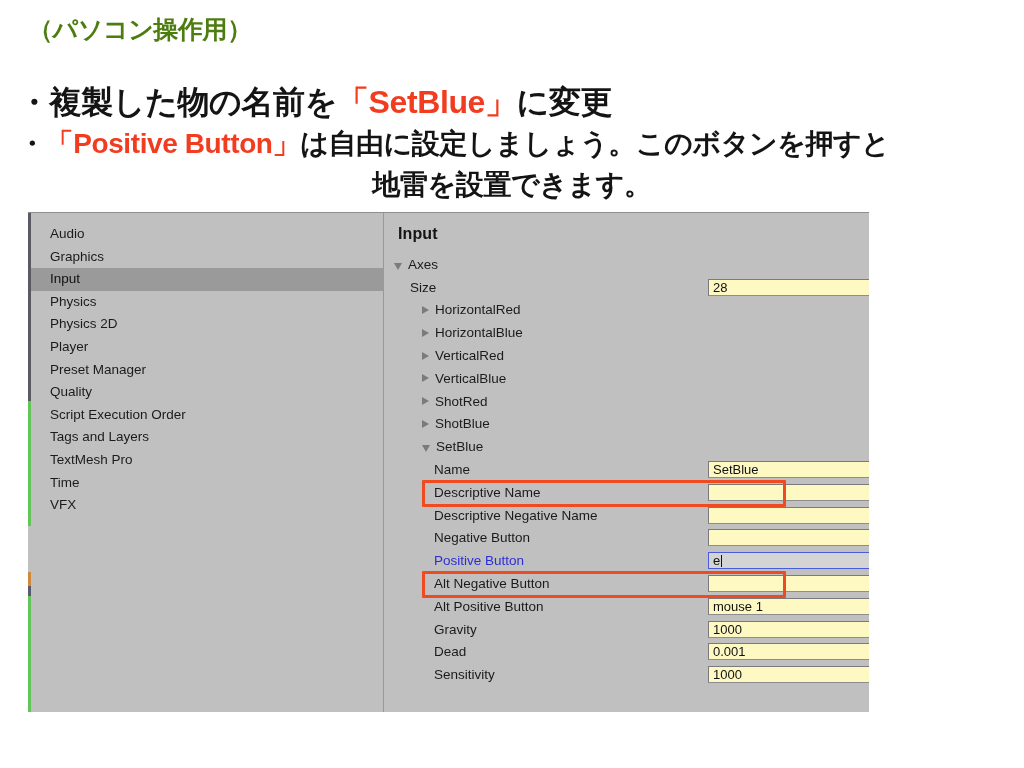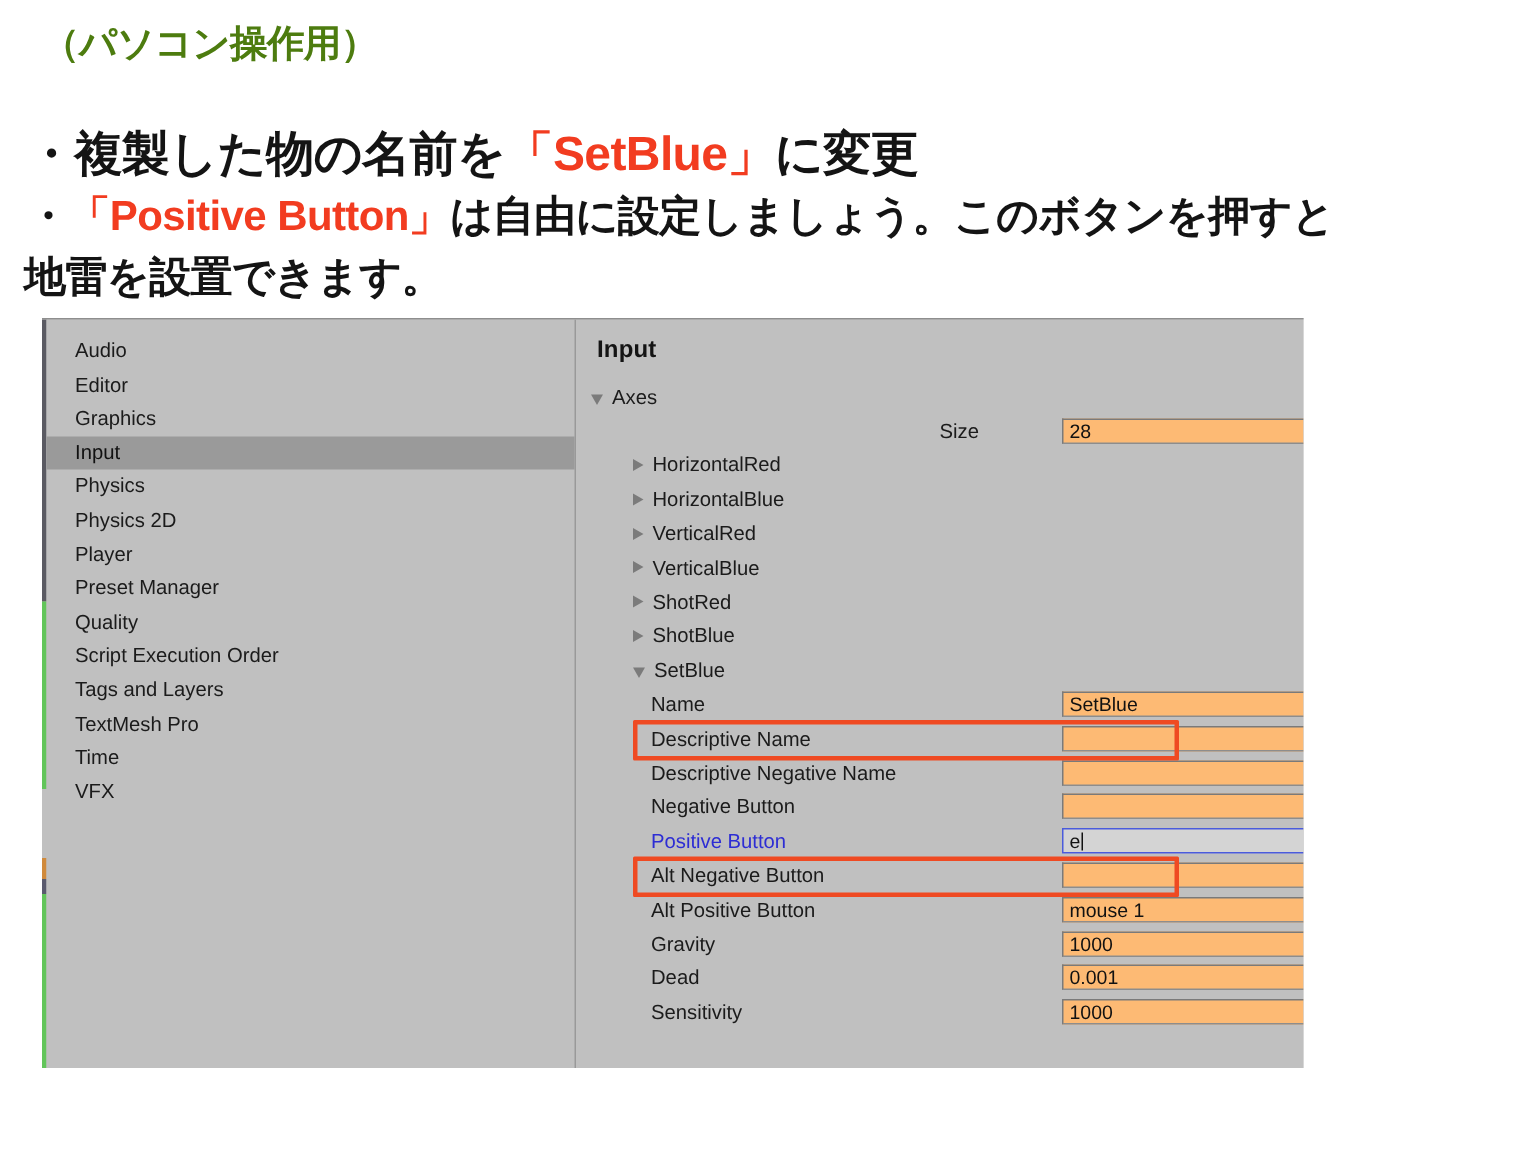--- a/index.html
+++ b/index.html
@@ -46,20 +46,21 @@
   }
   .line-b2 {
     font-size: 28px;
     line-height: 41px;
     margin-left: 2px;
   }
   .line-b3 {
     font-size: 28px;
     line-height: 41px;
     margin-left: 0px;
+    text-align: center;
   }
   .hl-red { color: #f23c20; }
 
   
   .unity-window {
     position: absolute;
     left: 28px;
     top: 212px;
     width: 841px;
     height: 500px;
@@ -152,31 +153,31 @@
   .tri-down {
     border-top: 7px solid #7b7b7b;
     border-left: 4.5px solid transparent;
     border-right: 4.5px solid transparent;
     position: relative;
     top: 2px;
   }
   .row-label { font-size: 13.5px; color: #1b1b1b; }
 
   .indent-0 { padding-left: 10px; }
-  .indent-1 { padding-left: 26px; justify-content: center; }
+  .indent-1 { padding-left: 26px; }
   .indent-2 { padding-left: 38px; }
   .indent-3 { padding-left: 50px; }
 
   
   .field {
     position: absolute;
     left: 324px;
     right: -4px;
     height: 17px;
-    background: #fdba74;
+    background: #fef9c3;
     border: 1px solid #8d8d8d;
     border-top-color: #7a7a7a;
     border-left-color: #7a7a7a;
     box-sizing: border-box;
     font-size: 13px;
     line-height: 15px;
     padding-left: 4px;
     color: #111111;
     overflow: hidden;
   }
@@ -221,21 +222,20 @@
       <div class="edge-seg" style="background: rgb(192, 192, 192); height: 46px;"></div>
       <div class="edge-seg" style="background: rgb(208, 138, 60); height: 14px;"></div>
       <div class="edge-seg" style="background: rgb(90, 90, 110); height: 10px;"></div>
       <div class="edge-seg" style="background: rgb(98, 197, 90); height: 116px;"></div>
     </div>
 
   <div class="win-body">
 
     <div class="sidebar" id="sidebar">
         <div class="side-item">Audio</div>
-        <div class="side-item">Editor</div>
         <div class="side-item">Graphics</div>
         <div class="side-item selected">Input</div>
         <div class="side-item">Physics</div>
         <div class="side-item">Physics 2D</div>
         <div class="side-item">Player</div>
         <div class="side-item">Preset Manager</div>
         <div class="side-item">Quality</div>
         <div class="side-item">Script Execution Order</div>
         <div class="side-item">Tags and Layers</div>
         <div class="side-item">TextMesh Pro</div>

